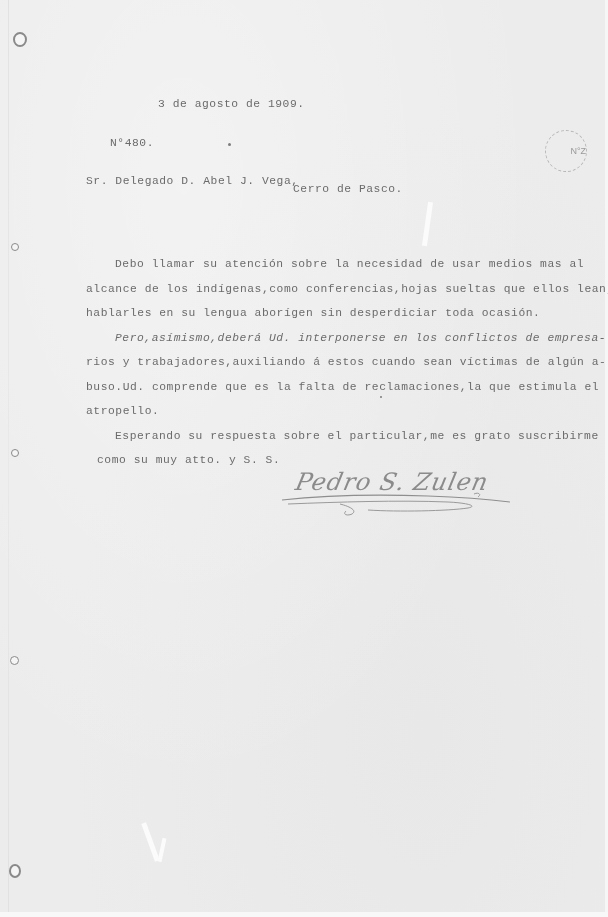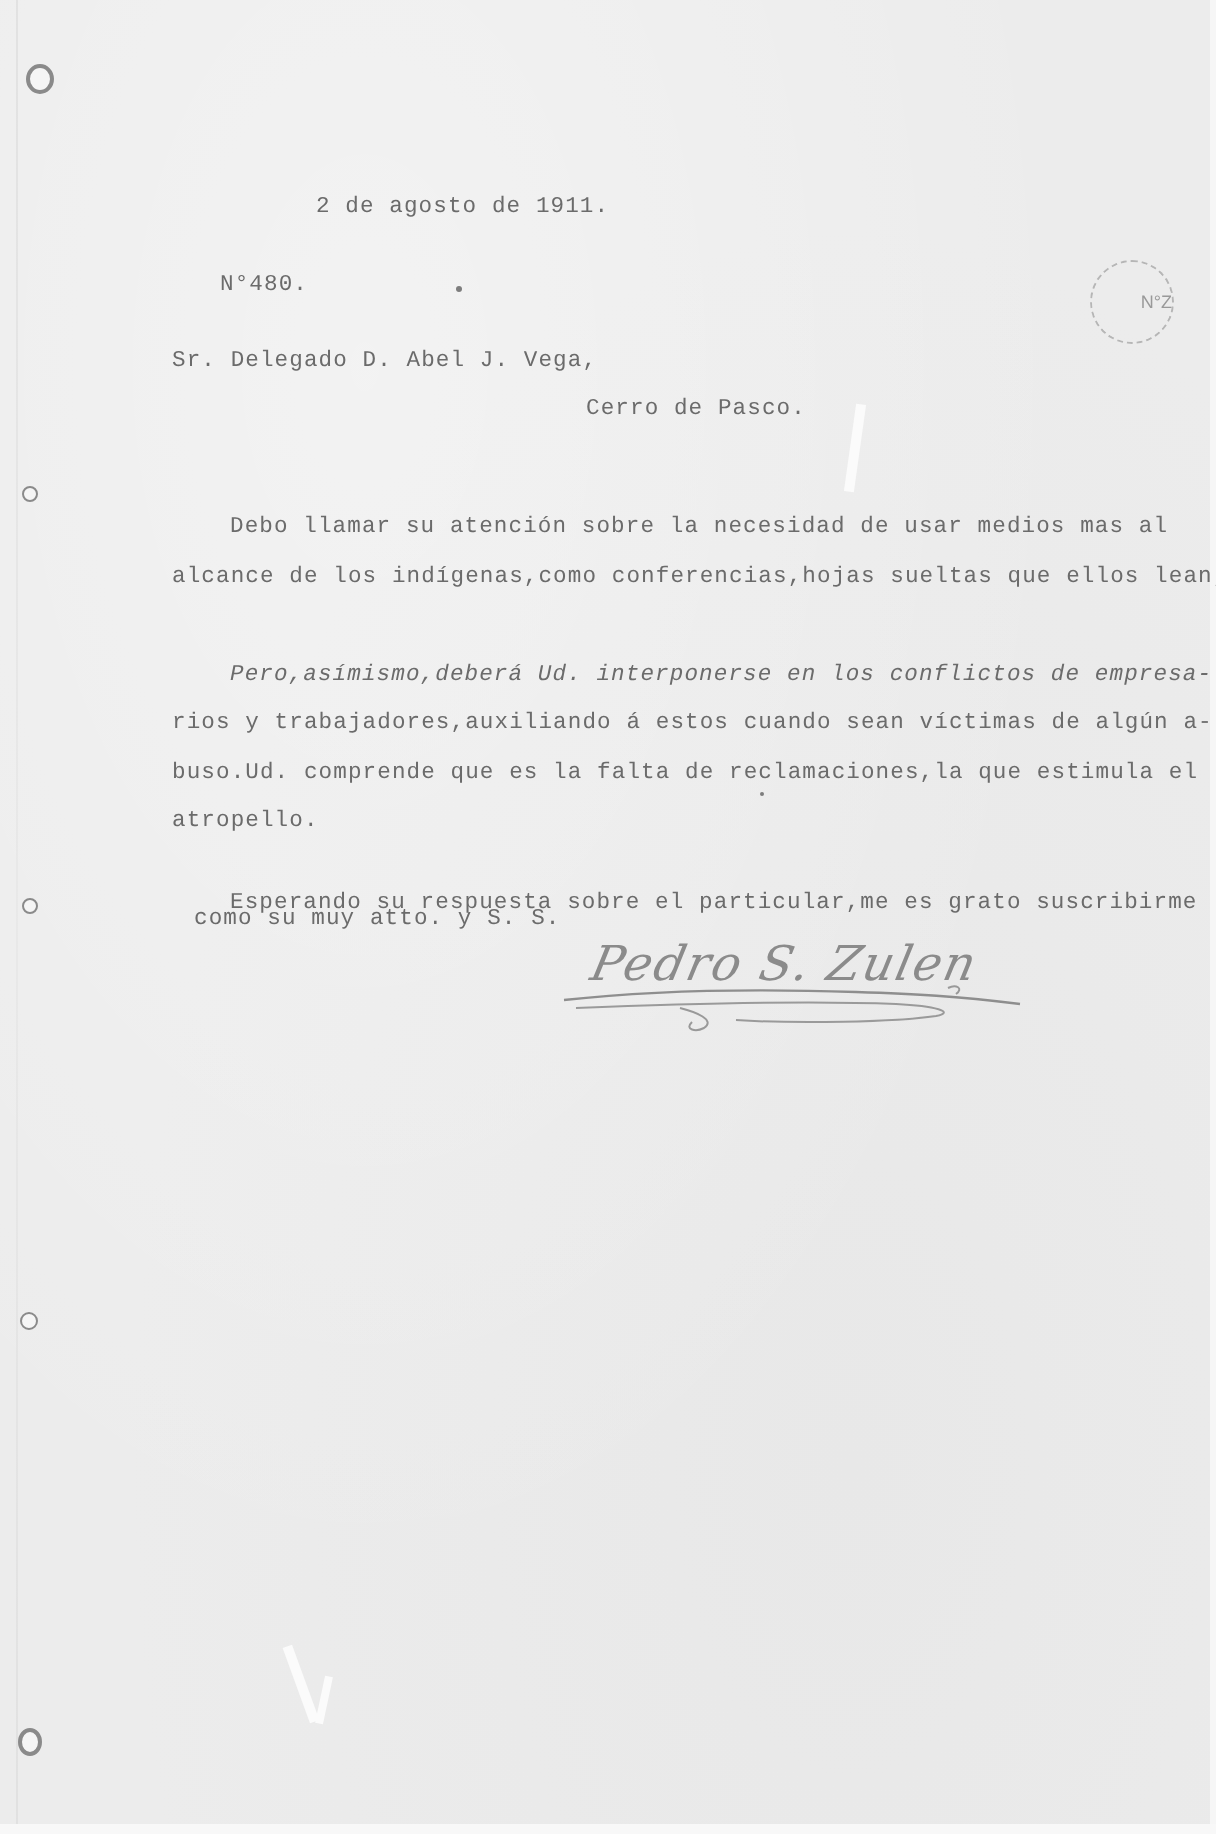--- a/index.html
+++ b/index.html
@@ -117,32 +117,33 @@
   <div class="tear" style="left:148px;top:822px;width:5px;height:40px;transform:rotate(-20deg);"></div>
   <div class="tear" style="left:160px;top:838px;width:4px;height:24px;transform:rotate(12deg);"></div>
 
   <div class="dot" style="left:228px;top:143px;"></div>
   <div class="dot" style="left:380px;top:396px;width:2px;height:2px;"></div>
 
   <div class="stamp">
     <span class="stamp-inner">N°Z</span>
   </div>
 
-  <div class="line" style="left:158px;top:97px;">2 de agosto de 1911.</div>
+  <div class="line" style="left:158px;top:97px;">3 de agosto de 1909.</div>
   <div class="line" style="left:86px;top:136px;padding-left:24px;">N°480.</div>
   <div class="line" style="left:86px;top:174px;">Sr. Delegado D. Abel J. Vega,</div>
-  <div class="line" style="left:293px;top:198px;">Cerro de Pasco.</div>
+  <div class="line" style="left:293px;top:182px;">Cerro de Pasco.</div>
 
   <div class="line" style="left:115px;top:257px;">Debo llamar su atención sobre la necesidad de usar medios mas al</div>
   <div class="line" style="left:86px;top:282px;">alcance de los indígenas,como conferencias,hojas sueltas que ellos lean,</div>
+  <div class="line" style="left:86px;top:306px;">hablarles en su lengua aborígen sin desperdiciar toda ocasión.</div>
   <div class="line" style="left:115px;top:331px;font-style:italic;">Pero,asímismo,deberá Ud. interponerse en los conflictos de empresa-</div>
   <div class="line" style="left:86px;top:380px;">buso.Ud. comprende que es la falta de reclamaciones,la que estimula el</div>
   <div class="line" style="left:86px;top:355px;">rios y trabajadores,auxiliando á estos cuando sean víctimas de algún a-</div>
   <div class="line" style="left:86px;top:404px;">atropello.</div>
-  <div class="line" style="left:115px;top:429px;margin-top:16px;">Esperando su respuesta sobre el particular,me es grato suscribirme</div>
+  <div class="line" style="left:115px;top:429px;">Esperando su respuesta sobre el particular,me es grato suscribirme</div>
   <div class="line" style="left:86px;top:453px;margin-left:11px;">como su muy atto. y S. S.</div>
 
   <div class="signature">
     <span class="signature-text">Pedro S. Zulen</span>
     <svg width="240" height="60" viewBox="0 0 240 60" style="position:absolute;left:0;top:0;">
       <path d="M4 34 C40 30, 90 28, 150 30 C180 31, 200 32, 232 36" stroke="#8e8e8e" stroke-width="1.2" fill="none"></path>
       <path d="M10 38 C60 36, 120 34, 170 36 C190 37, 200 40, 190 42 C170 45, 120 46, 90 44" stroke="#9a9a9a" stroke-width="1" fill="none"></path>
       <path d="M62 38 C70 40, 80 44, 74 48 C70 50, 64 49, 68 45" stroke="#999" stroke-width="1" fill="none"></path>
       <path d="M196 28 C200 26, 204 28, 200 31" stroke="#999" stroke-width="1" fill="none"></path>
     </svg>

